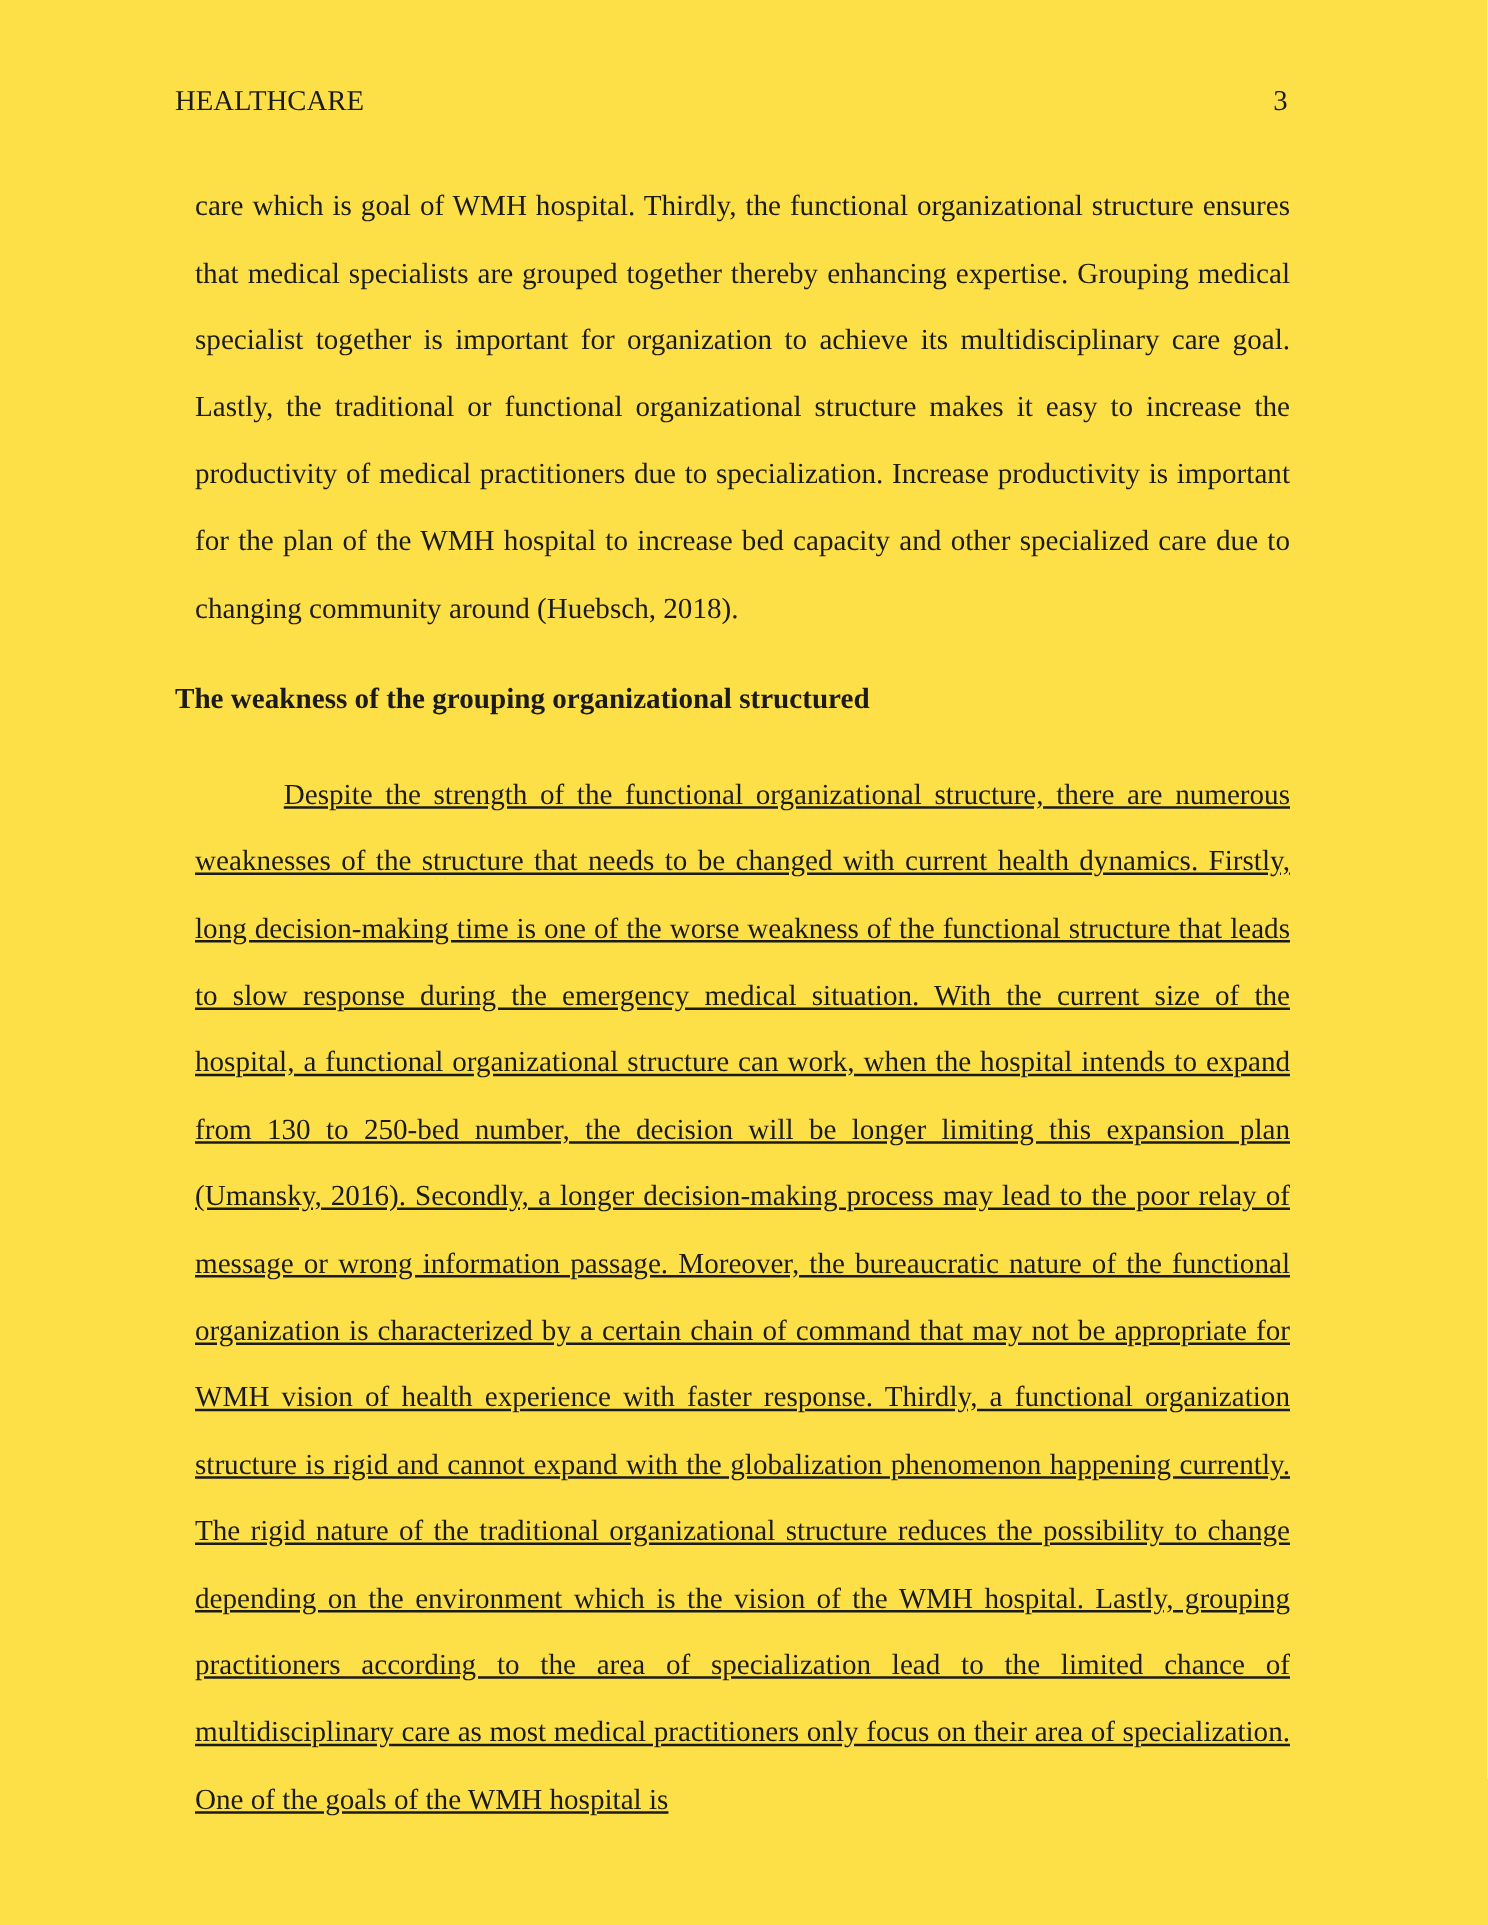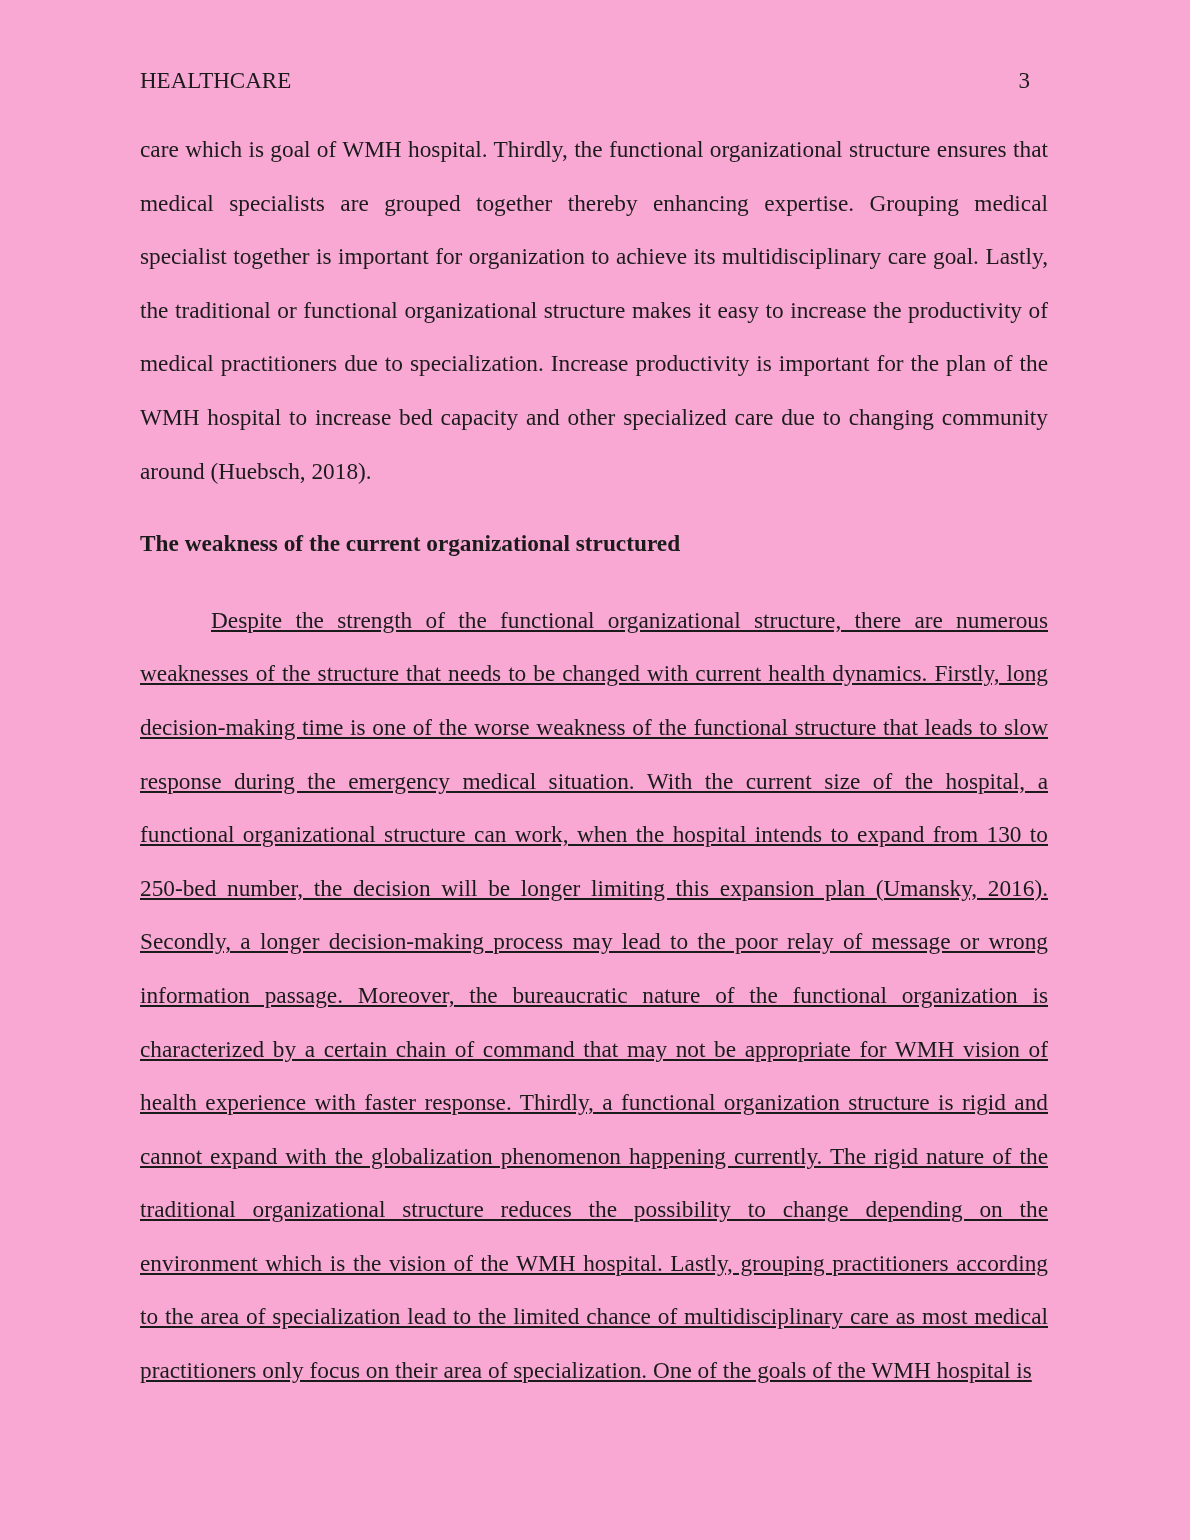--- a/index.html
+++ b/index.html
@@ -4,21 +4,21 @@
 <style>
   html, body {
     margin: 0;
     padding: 0;
     background: #ffffff;
   }
   .page {
     position: relative;
     width: 1190px;
     height: 1540px;
-    background: #f9a8d4;
+    background: #fde047;
     font-family: "Liberation Serif", "DejaVu Serif", serif;
     color: #1b1b1b;
     overflow: hidden;
   }
   .running-header {
     position: absolute;
     top: 66px;
     left: 140px;
     width: 908px;
     display: flex;
@@ -33,21 +33,21 @@
   .content {
     position: absolute;
     top: 0;
     left: 140px;
     width: 908px;
     padding-top: 123px;
     font-size: 23.3px;
     line-height: 53.6px;
   }
   .para {
-    margin: 0;
+    margin: 16px;
     text-align: justify;
     text-justify: inter-word;
     hyphens: none;
   }
   .section-heading {
     margin: 19px 0 0 0;
     font-weight: bold;
     font-size: 23.3px;
     line-height: 53.6px;
     text-align: left;
@@ -64,18 +64,18 @@
 <div class="page">
 
   <div class="running-header">
     <span>HEALTHCARE</span>
     <span class="page-number">3</span>
   </div>
 
   <div class="content">
     <p class="para">care which is goal of WMH hospital. Thirdly, the functional organizational structure ensures that medical specialists are grouped together thereby enhancing expertise. Grouping medical specialist together is important for organization to achieve its multidisciplinary care goal. Lastly, the traditional or functional organizational structure makes it easy to increase the productivity of medical practitioners due to specialization. Increase productivity is important for the plan of the WMH hospital to increase bed capacity and other specialized care due to changing community around (Huebsch, 2018).</p>
 
-    <h2 class="section-heading">The weakness of the current organizational structured</h2>
+    <h2 class="section-heading">The weakness of the grouping organizational structured</h2>
 
     <p class="para indented">Despite the strength of the functional organizational structure, there are numerous weaknesses of the structure that needs to be changed with current health dynamics. Firstly, long decision-making time is one of the worse weakness of the functional structure that leads to slow response during the emergency medical situation. With the current size of the hospital, a functional organizational structure can work, when the hospital intends to expand from 130 to 250-bed number, the decision will be longer limiting this expansion plan (Umansky, 2016). Secondly, a longer decision-making process may lead to the poor relay of message or wrong information passage. Moreover, the bureaucratic nature of the functional organization is characterized by a certain chain of command that may not be appropriate for WMH vision of health experience with faster response. Thirdly, a functional organization structure is rigid and cannot expand with the globalization phenomenon happening currently. The rigid nature of the traditional organizational structure reduces the possibility to change depending on the environment which is the vision of the WMH hospital. Lastly, grouping practitioners according to the area of specialization lead to the limited chance of multidisciplinary care as most medical practitioners only focus on their area of specialization. One of the goals of the WMH hospital is</p>
   </div>
 
 </div>
 
 </body></html>

